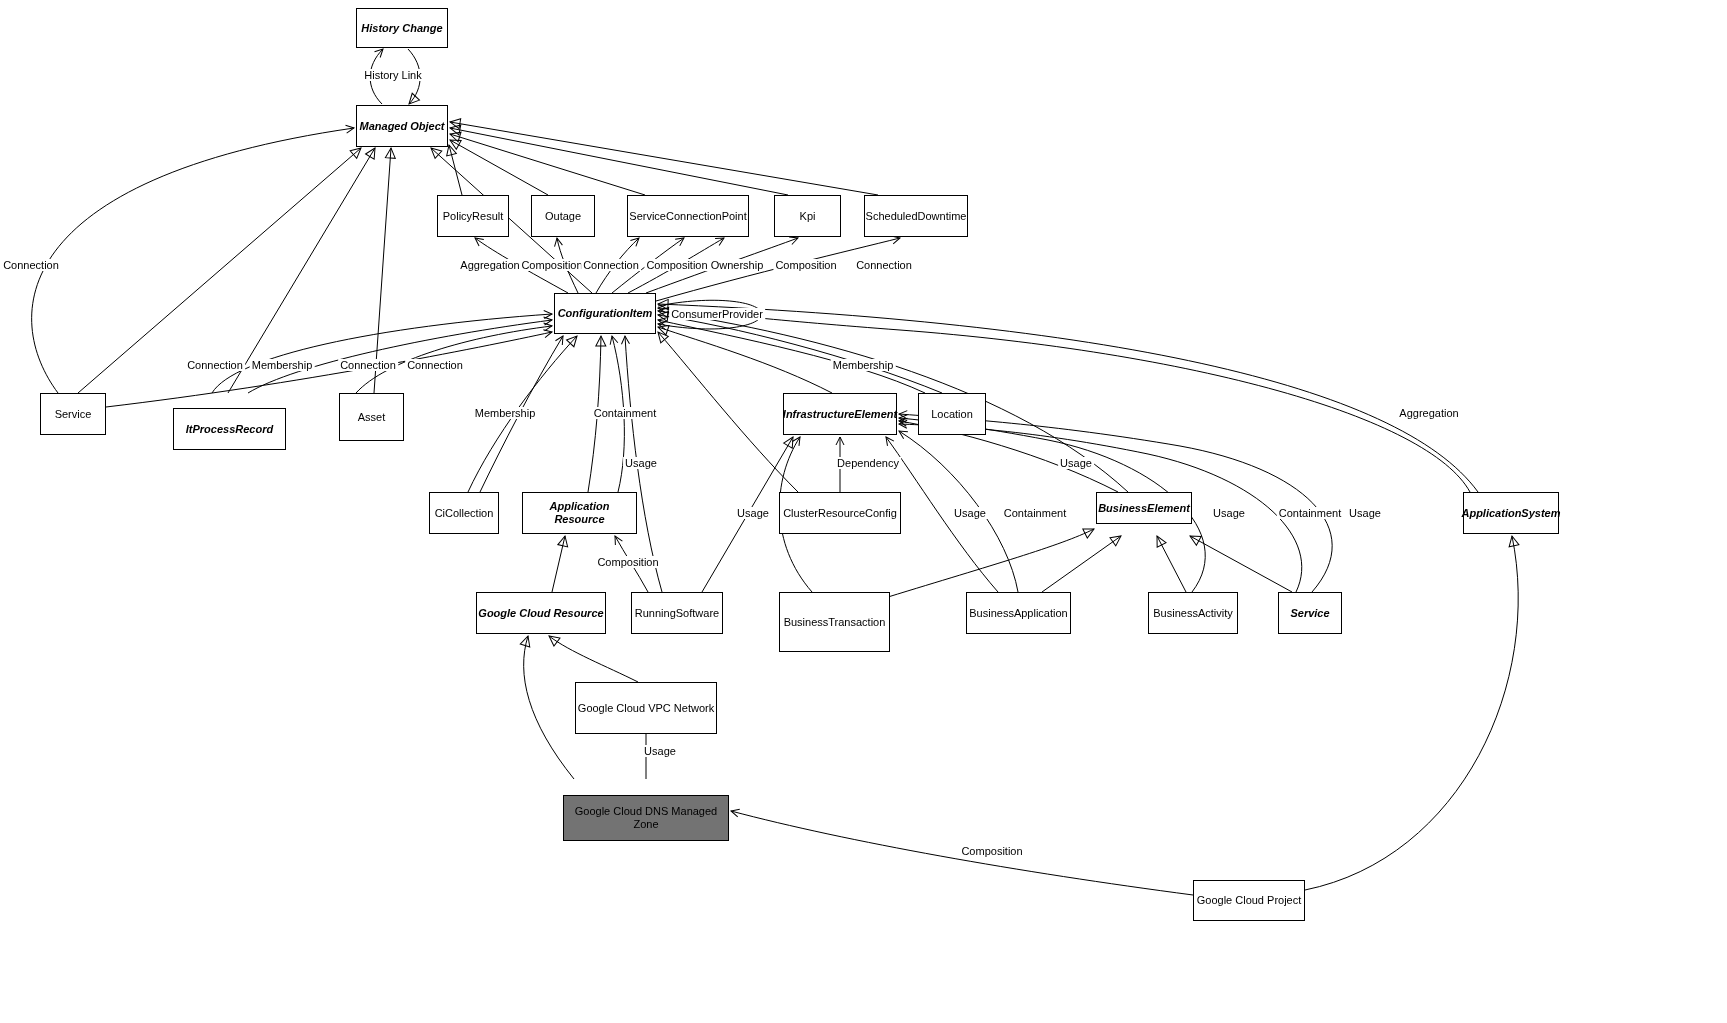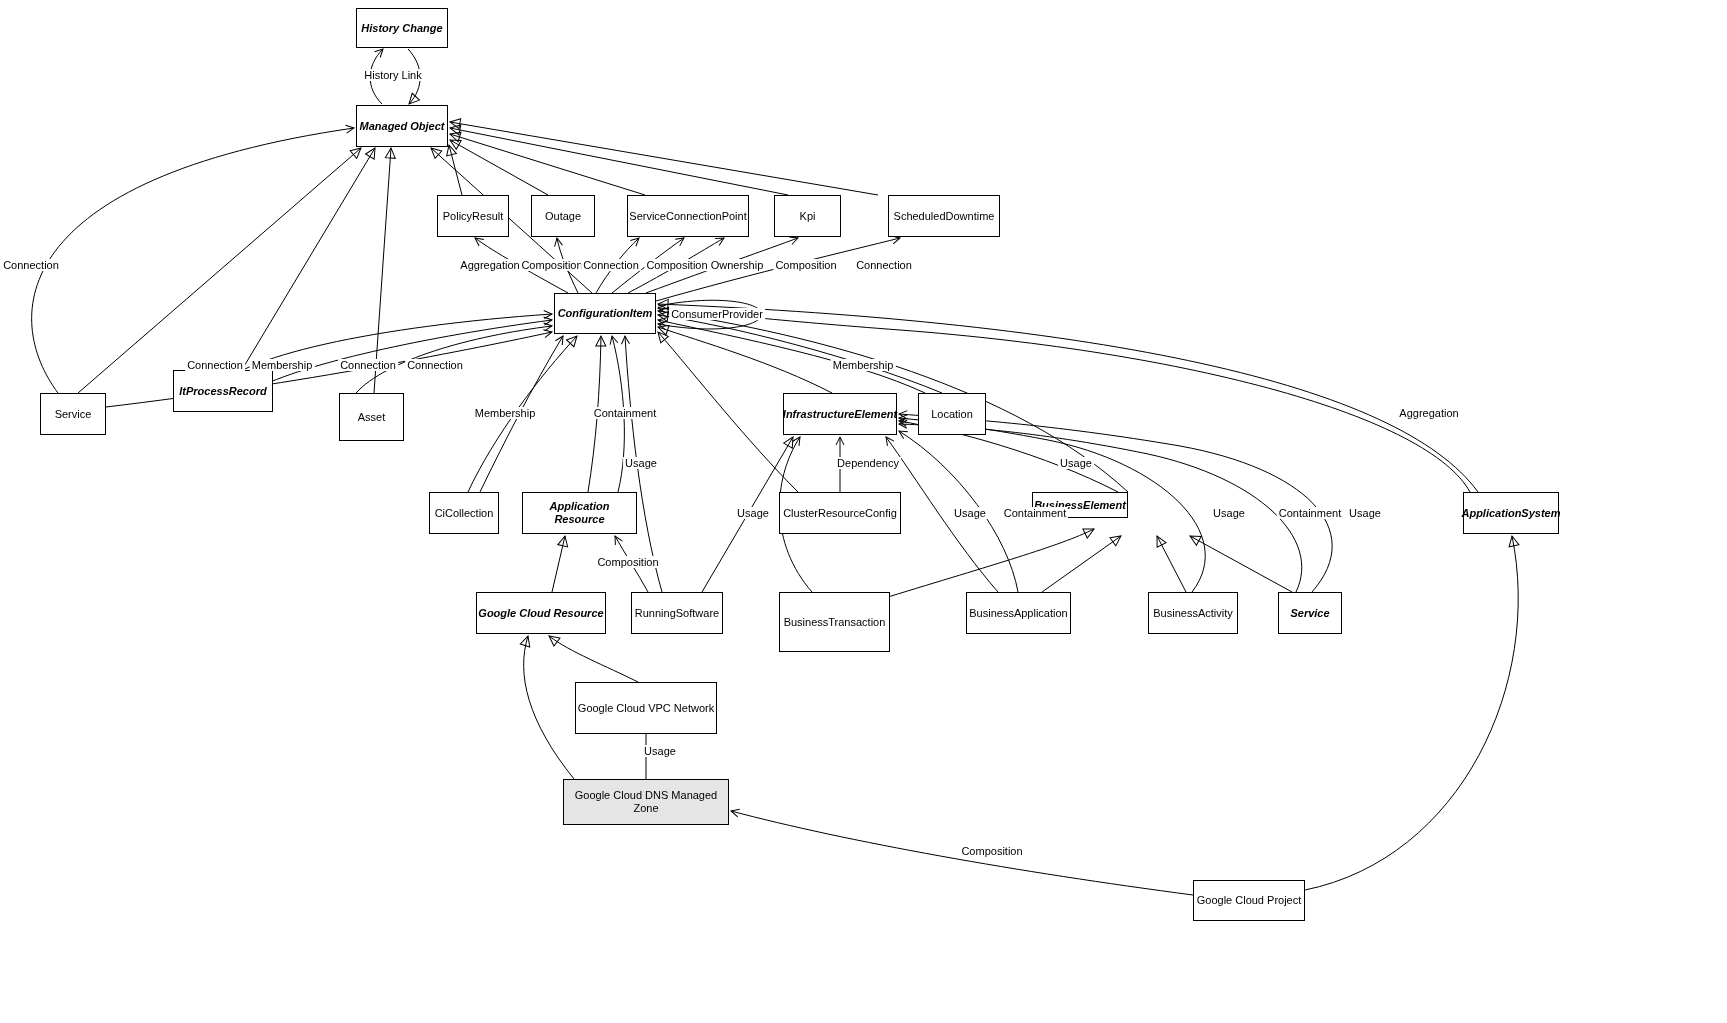--- a/index.html
+++ b/index.html
@@ -8,21 +8,21 @@
     font-family:"Liberation Sans",sans-serif;overflow:hidden;color:#000;
   }
   .edges{position:absolute;left:0;top:0;width:1727px;height:1023px;}
   .edges path{fill:none;stroke:#000;stroke-width:1;}
   .node{
     position:absolute;background:#fff;border:1px solid #000;
     display:flex;align-items:center;justify-content:center;text-align:center;
     font-size:11px;line-height:1.15;box-sizing:border-box;padding:1px;cursor:default;
   }
   .node.abstract span{font-style:italic;font-weight:bold;}
-  .node.highlight{background:#e5e5e5;}
+  .node.highlight{background:#737373;margin-top:16px;}
   .edge-label{
     position:absolute;transform:translate(-50%,-50%);
     background:#fff;font-size:11px;padding:0 2px;white-space:nowrap;
   }
 </style>
 </head>
 <body>
 
 <div class="canvas">
 
@@ -114,51 +114,51 @@
     </div>
   <div class="node" style="left:531px;top:195px;width:64px;height:42px">
       <span>Outage</span>
     </div>
   <div class="node" style="left:627px;top:195px;width:122px;height:42px">
       <span>ServiceConnectionPoint</span>
     </div>
   <div class="node" style="left:774px;top:195px;width:67px;height:42px">
       <span>Kpi</span>
     </div>
-  <div class="node" style="left:888px;top:195px;width:112px;height:42px">
+  <div class="node" style="left:864px;top:195px;width:104px;height:42px">
       <span>ScheduledDowntime</span>
     </div>
   <div class="node abstract" style="left:554px;top:293px;width:102px;height:41px">
       <span>ConfigurationItem</span>
     </div>
   <div class="node" style="left:40px;top:393px;width:66px;height:42px">
       <span>Service</span>
     </div>
-  <div class="node abstract" style="left:173px;top:370px;width:100px;height:42px">
+  <div class="node abstract" style="left:173px;top:408px;width:113px;height:42px">
       <span>ItProcessRecord</span>
     </div>
   <div class="node" style="left:339px;top:393px;width:65px;height:48px">
       <span>Asset</span>
     </div>
   <div class="node abstract" style="left:783px;top:393px;width:114px;height:42px">
       <span>InfrastructureElement</span>
     </div>
   <div class="node" style="left:918px;top:393px;width:68px;height:42px">
       <span>Location</span>
     </div>
   <div class="node" style="left:429px;top:492px;width:70px;height:42px">
       <span>CiCollection</span>
     </div>
   <div class="node abstract" style="left:522px;top:492px;width:115px;height:42px">
       <span>Application Resource</span>
     </div>
   <div class="node" style="left:779px;top:492px;width:122px;height:42px">
       <span>ClusterResourceConfig</span>
     </div>
-  <div class="node abstract" style="left:1032px;top:492px;width:96px;height:26px">
+  <div class="node abstract" style="left:1096px;top:492px;width:96px;height:32px">
       <span>BusinessElement</span>
     </div>
   <div class="node abstract" style="left:1463px;top:492px;width:96px;height:42px">
       <span>ApplicationSystem</span>
     </div>
   <div class="node abstract" style="left:476px;top:592px;width:130px;height:42px">
       <span>Google Cloud Resource</span>
     </div>
   <div class="node" style="left:631px;top:592px;width:92px;height:42px">
       <span>RunningSoftware</span>

